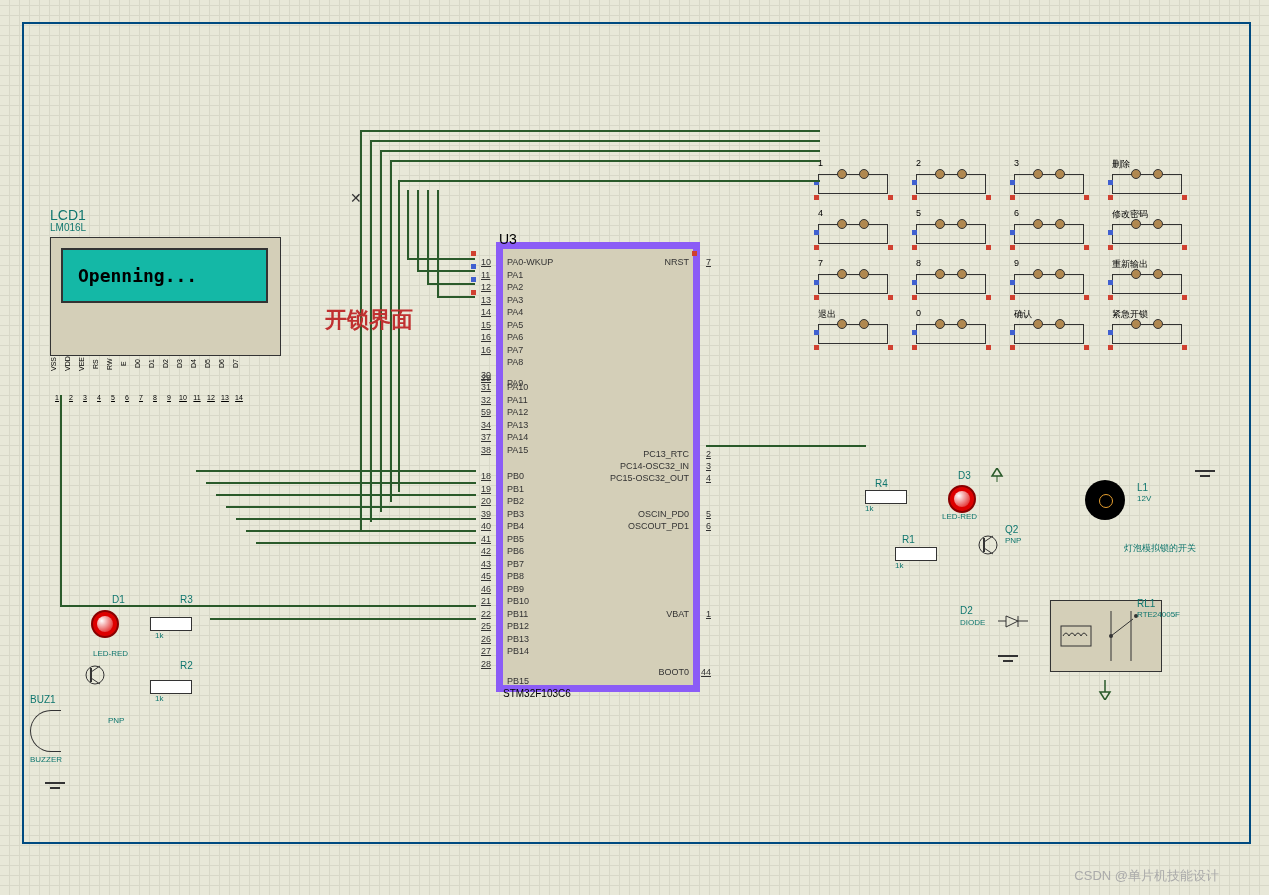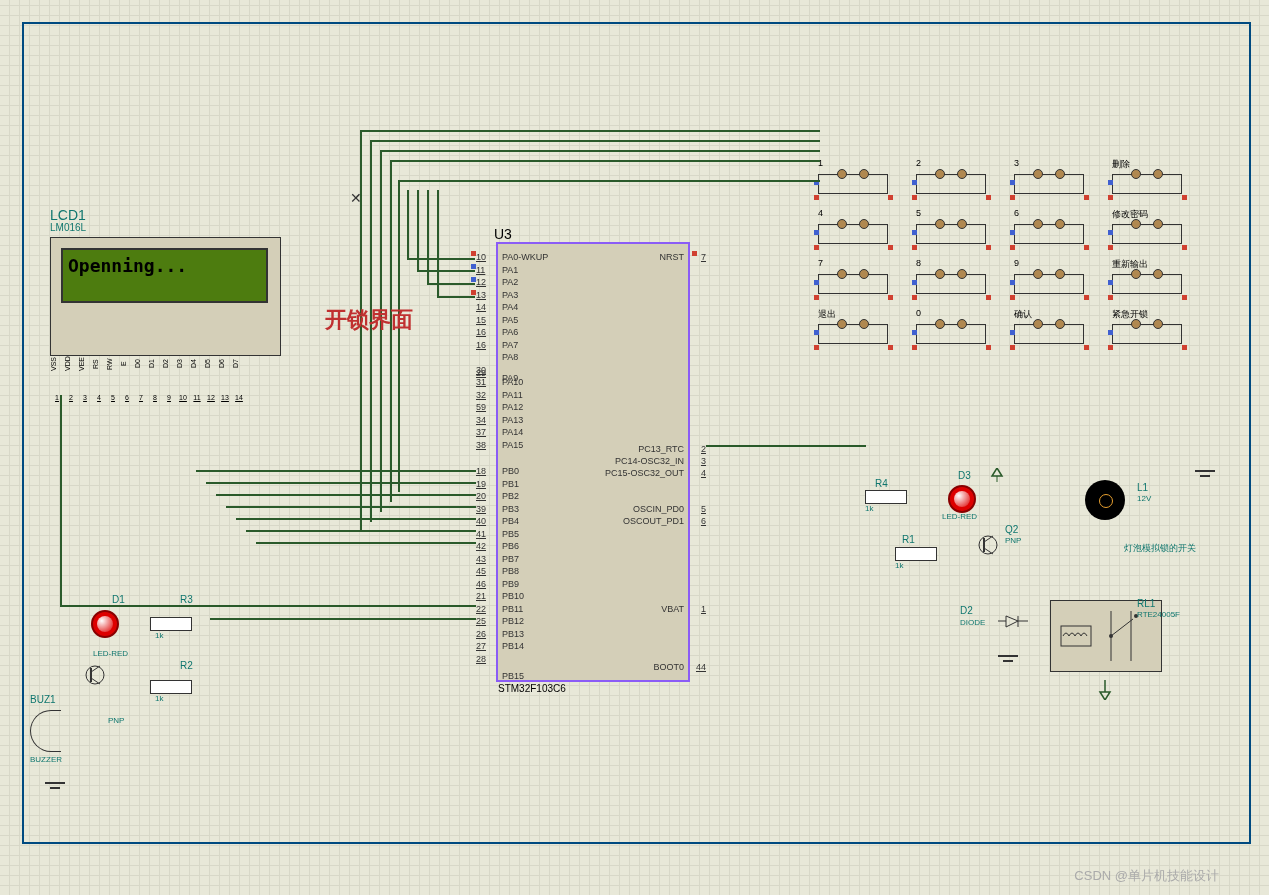--- a/index.html
+++ b/index.html
@@ -1,29 +1,29 @@
 <!DOCTYPE html>
 <html><head>
 <meta charset="utf-8">
 <style>
 body{margin:0;font-family:Arial,sans-serif;font-size:10px;background:#fff}
 .canvas{position:relative;width:1269px;height:895px;background:#e8e8d8}
 .grid{position:absolute;inset:0;background-image:repeating-linear-gradient(0deg,transparent,transparent 9px,#d8d8c8 9px,#d8d8c8 10px),repeating-linear-gradient(90deg,transparent,transparent 9px,#d8d8c8 9px,#d8d8c8 10px)}
 .frame{position:absolute;left:22px;top:22px;width:1225px;height:818px;border:2px solid #004a80}
 .lbl{position:absolute;color:#0f766e;white-space:nowrap;z-index:5}
-.chip{position:absolute;left:496px;top:242px;width:190px;height:436px;background:#d4cfb8;border:2px solid #8b5cf6}
+.chip{position:absolute;left:496px;top:242px;width:190px;height:436px;background:#d4cfb8;border:7px solid #8b5cf6}
 .chip .name{position:absolute;left:-4px;top:-18px;font-size:14px}
 .chip .part{position:absolute;left:0;bottom:-14px;font-size:10px}
 .pin{position:absolute;font-size:9px;color:#333}
 .pinL{left:4px}
 .pinR{right:4px;text-align:right}
 .pinNumL{position:absolute;font-size:9px;color:#333;left:-22px;text-decoration:underline}
 .pinNumR{position:absolute;font-size:9px;color:#333;right:-18px;text-decoration:underline}
 .lcd{position:absolute;left:50px;top:237px;width:229px;height:117px;background:#d4cfb8;border:1px solid #333}
-.lcd .screen{position:absolute;left:10px;top:10px;width:207px;height:55px;background:#4d7c0f;border:2px solid #333;font-family:monospace;font-size:18px;font-weight:bold;padding:5px;box-sizing:border-box}
+.lcd .screen{position:absolute;left:10px;top:10px;width:207px;height:55px;background:#14b8a6;border:2px solid #333;font-family:monospace;font-size:18px;font-weight:bold;padding:15px;box-sizing:border-box}
 .keypad{position:absolute;left:810px;top:160px;width:410px;height:220px}
 .key{position:absolute;width:85px;height:40px}
 .keybtn{position:absolute;left:8px;top:14px;width:68px;height:18px;border:1px solid #333}
 .keybtn::before{content:'';position:absolute;left:18px;top:-6px;width:8px;height:8px;background:#b08850;border:1px solid #333;border-radius:50%}
 .keybtn::after{content:'';position:absolute;right:18px;top:-6px;width:8px;height:8px;background:#b08850;border:1px solid #333;border-radius:50%}
 .keylbl{position:absolute;left:8px;top:-2px;font-size:9px}
 .rline{position:absolute;background:#2a5a2a;z-index:1}
 .red-txt{color:#c03030;font-size:22px;font-weight:bold}
 .led{position:absolute;width:24px;height:24px;background:#d00;border:2px solid #800;border-radius:50%}
 .led::after{content:'';position:absolute;left:4px;top:4px;width:16px;height:16px;border-radius:50%;background:radial-gradient(circle at 30% 30%,#fff,transparent)}

